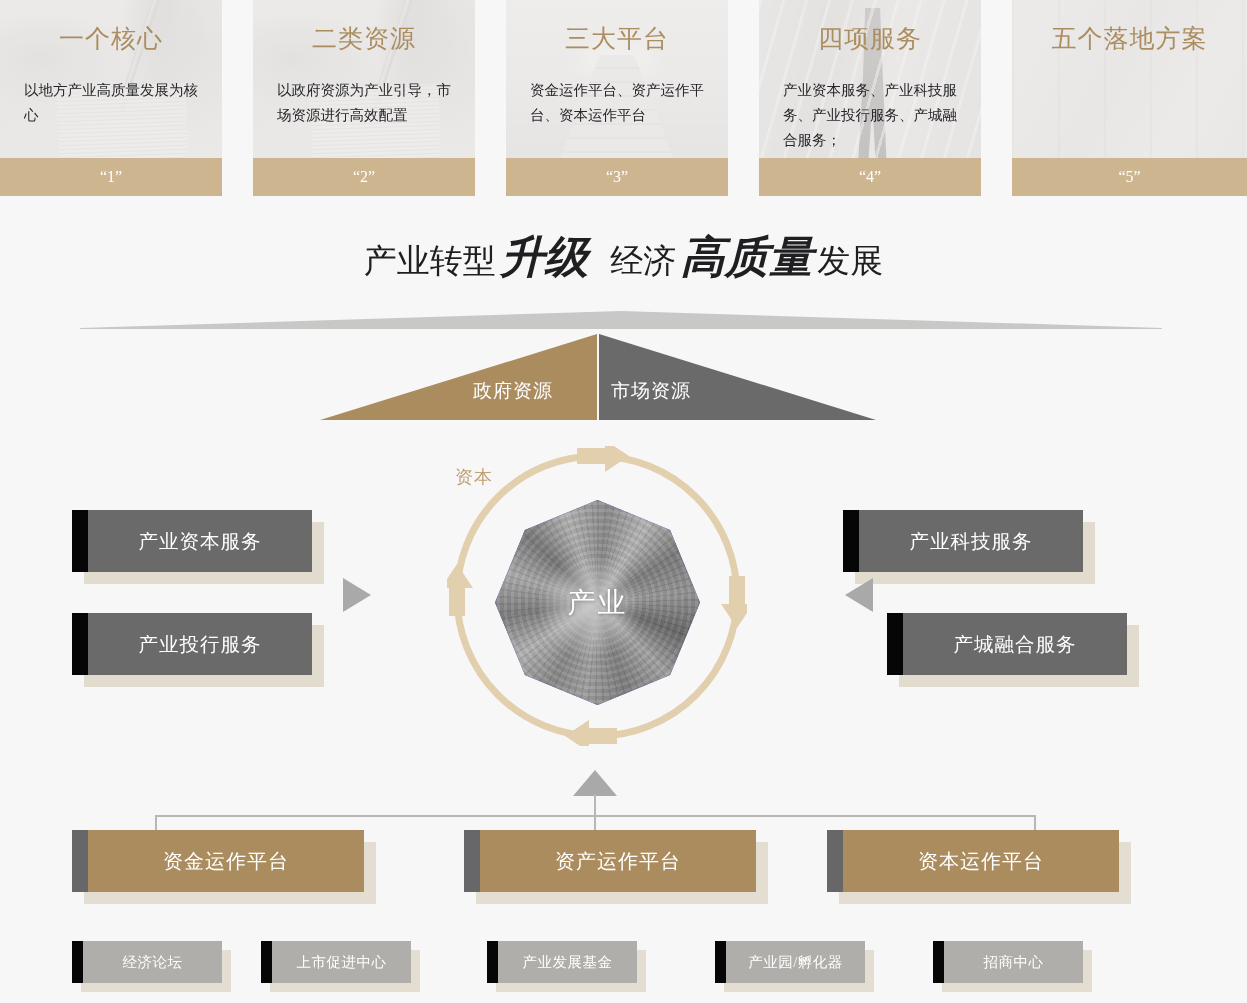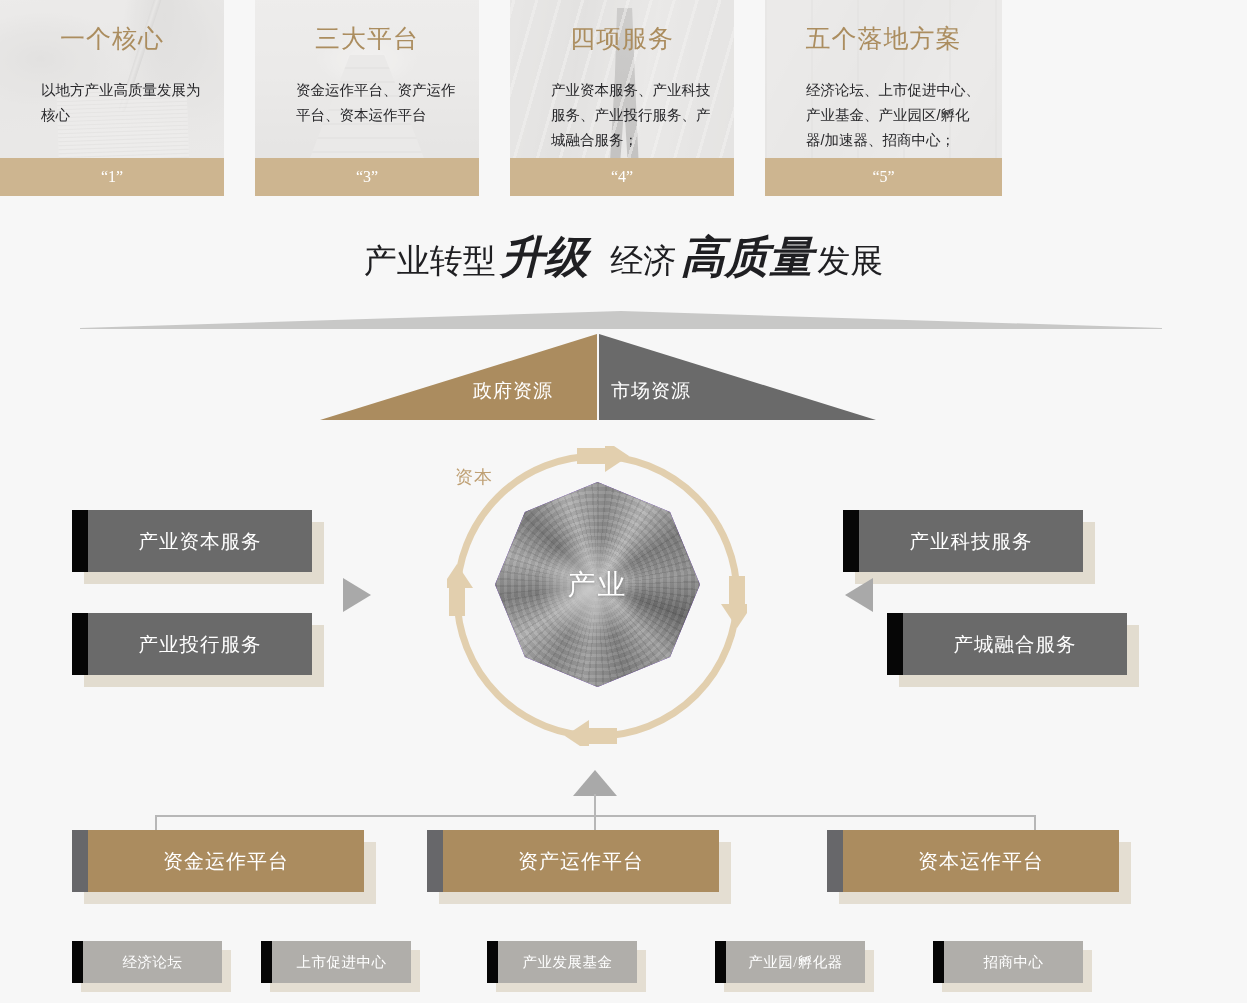--- a/index.html
+++ b/index.html
@@ -79,21 +79,21 @@
     content:""; position:absolute; inset:0;
     background:linear-gradient(118deg,#ffffff55 0%,#ffffff00 42%,#ffffff44 70%,#ffffff00 100%);
   }
   .card-veil { position:absolute; inset:0; background:#f4f3f1; opacity:0.55; }
   .card-title {
     position:absolute; left:0; right:0; top:22px; text-align:center;
     font-size:25px; color:#ab8d5f; letter-spacing:1px;
     font-family:"Liberation Serif","DejaVu Serif",serif; font-weight:400;
   }
   .card-desc {
-    position:absolute; left:41px; right:18px; top:78px;
+    position:absolute; left:24px; right:18px; top:78px;
     font-size:14.5px; line-height:25px; color:#27272a;
   }
   .card-foot {
     position:absolute; left:0; right:0; bottom:0; height:38px;
     background:#cdb590; color:#ffffff; font-size:16px;
     display:flex; align-items:center; justify-content:center;
     font-family:"Liberation Serif","DejaVu Serif",serif;
   }
 
   
@@ -131,21 +131,21 @@
 
   
   #center-wrap { position:absolute; left:425px; top:424px; width:345px; height:345px; }
 
   #ring {
     position:absolute; left:22px; top:22px; width:300px; height:300px;
   }
   #ring svg { width:100%; height:100%; display:block; }
 
   #octagon {
-    position:absolute; left:70px; top:58px; width:205px; height:205px;
+    position:absolute; left:70px; top:76px; width:205px; height:205px;
     clip-path:polygon(50% 0%, 85.4% 14.6%, 100% 50%, 85.4% 85.4%, 50% 100%, 14.6% 85.4%, 0% 50%, 14.6% 14.6%);
     background:#6d28d9;
     overflow:hidden;
   }
   #octagon .oimg{
     position:absolute; inset:-14%;
     background:
       conic-gradient(from 210deg at 50% 50%,
         #8e8e8e 0deg, #b9b9b9 26deg, #777777 52deg, #a8a8a8 78deg,
         #6f6f6f 104deg, #b2b2b2 130deg, #8a8a8a 156deg, #c0c0c0 182deg,
@@ -220,21 +220,21 @@
   .pbox .shadow { position:absolute; left:12px; top:12px; width:292px; height:62px; background:#e4ded2; }
   .pbox .body   { position:absolute; left:0; top:0; width:292px; height:62px; background:#ab8c5f; }
   .pbox .bar    { position:absolute; left:0; top:0; width:16px; height:62px; background:#67676a; }
   .pbox .label  {
     position:absolute; left:16px; right:0; top:0; height:62px;
     display:flex; align-items:center; justify-content:center;
     color:#ffffff; font-size:20px; letter-spacing:1px;
     font-family:"Liberation Serif","DejaVu Serif",serif;
   }
   #pbox-0 { left:72px;  top:830px; }
-  #pbox-1 { left:427px; top:830px;padding-left:44px; }
+  #pbox-1 { left:464px; top:830px;padding-left:44px; }
   #pbox-2 { left:827px; top:830px; }
 
   
   .bbox { position:absolute; width:150px; height:42px; }
   .bbox .shadow { position:absolute; left:9px; top:9px; width:150px; height:42px; background:#e4ded2; }
   .bbox .body   { position:absolute; left:0; top:0; width:150px; height:42px; background:#b0aeaa; }
   .bbox .bar    { position:absolute; left:0; top:0; width:11px; height:42px; background:#060606; }
   .bbox .label  {
     position:absolute; left:11px; right:0; top:0; height:42px;
     display:flex; align-items:center; justify-content:center;
@@ -257,20 +257,31 @@
       <div class="p ph-desk">
           <div class="pen"></div>
         </div>
     </div>
     <div class="card-veil"></div>
     <div class="card-title">一个核心</div>
     <div class="card-desc">以地方产业高质量发展为核心</div>
     <div class="card-foot">“1”</div>
   </div>
 
+  <div class="card">
+    <div class="card-photo">
+      <div class="p ph-desk">
+          <div class="pen"></div>
+        </div>
+    </div>
+    <div class="card-veil"></div>
+    <div class="card-title">二类资源</div>
+    <div class="card-desc">以政府资源为产业引导，市场资源进行高效配置</div>
+    <div class="card-foot">“2”</div>
+  </div>
 
   <div class="card">
     <div class="card-photo">
       <div class="p ph-stairs">
           <div class="glow"></div>
         </div>
     </div>
     <div class="card-veil"></div>
     <div class="card-title">三大平台</div>
     <div class="card-desc">资金运作平台、资产运作平台、资本运作平台</div>
@@ -288,21 +299,20 @@
     <div class="card-desc">产业资本服务、产业科技服务、产业投行服务、产城融合服务；</div>
     <div class="card-foot">“4”</div>
   </div>
 
   <div class="card">
     <div class="card-photo">
       <div class="p ph-glass"></div>
     </div>
     <div class="card-veil"></div>
     <div class="card-title">五个落地方案</div>
-    <div class="card-desc">经济论坛、上市促进中心、产业基金、产业园区/孵化器/加速器、招商中心；</div>
     <div class="card-foot">“5”</div>
   </div>
 
 </div>
 
 <div id="main-title">
   <span class="t-sm">产业转型</span>
   <span class="t-lg">升级</span>
   <span class="t-gap"></span>
   <span class="t-sm">经济</span>

